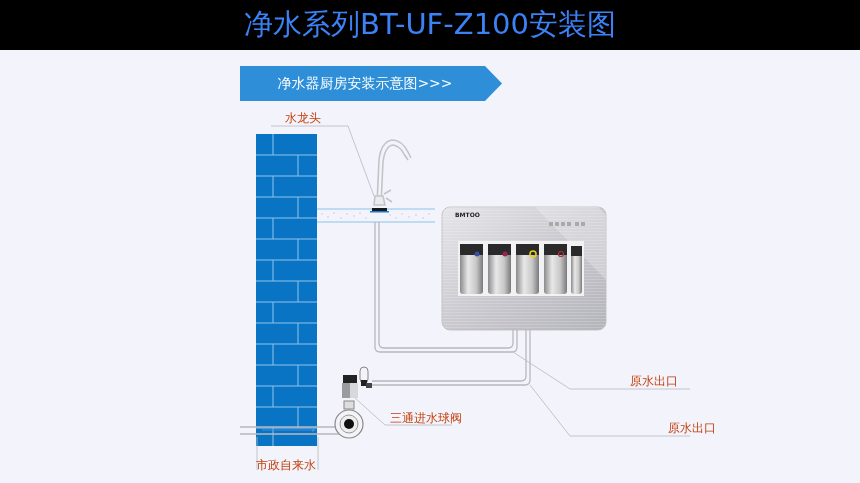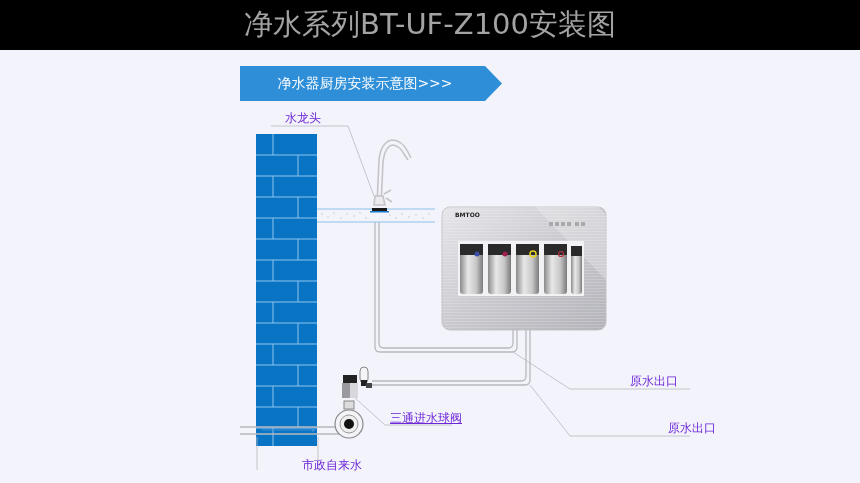--- a/index.html
+++ b/index.html
@@ -4,35 +4,35 @@
 <style>
   html, body { margin: 0; padding: 0; }
   body {
     width: 860px; height: 483px; overflow: hidden;
     background: #f3f3fb;
     font-family: "DejaVu Sans", "Liberation Sans", sans-serif;
     position: relative;
   }
   .title-bar {
     position: absolute; left: 0; top: 0; width: 860px; height: 50px;
-    background: #000; color: #a3a3a3;
+    background: #000; color: #3b82f6;
     display: flex; align-items: center; justify-content: center;
     font-size: 29px; letter-spacing: 0px;
   }
   .banner {
     position: absolute; left: 240px; top: 66px; width: 262px; height: 35px;
   }
   .banner svg { position: absolute; left: 0; top: 0; }
   .banner-text {
     position: absolute; left: 0; top: 0; width: 250px; height: 35px;
     display: flex; align-items: center; justify-content: center;
     color: #fff; font-size: 14px;
   }
   .label {
-    position: absolute; font-size: 12px; color: #6d28d9; white-space: nowrap;
+    position: absolute; font-size: 12px; color: #c2410c; white-space: nowrap;
   }
   .diagram { position: absolute; left: 0; top: 0; }
 </style>
 </head>
 <body>
 
 <div class="title-bar">
   <span>净水系列BT-UF-Z100安装图</span>
 </div>
 
@@ -195,14 +195,14 @@
     <line x1="257" y1="437" x2="257" y2="470"></line>
     <line x1="318" y1="437" x2="318" y2="470"></line>
   </g>
 </svg>
 
 <div class="label" style="left:455px; top:211px; font-size:6px; font-weight:bold; color:#222;">BMTOO</div>
 
 <div class="label" style="left:285px; top:110px;">水龙头</div>
 <div class="label" style="left:630px; top:373px;">原水出口</div>
 <div class="label" style="left:668px; top:420px;">原水出口</div>
-<div class="label" style="left:390px; top:410px;text-decoration:underline;">三通进水球阀</div>
-<div class="label" style="left:256px; top:457px;padding-left:46px;">市政自来水</div>
+<div class="label" style="left:390px; top:410px;">三通进水球阀</div>
+<div class="label" style="left:256px; top:457px;">市政自来水</div>
 
 </body></html>

